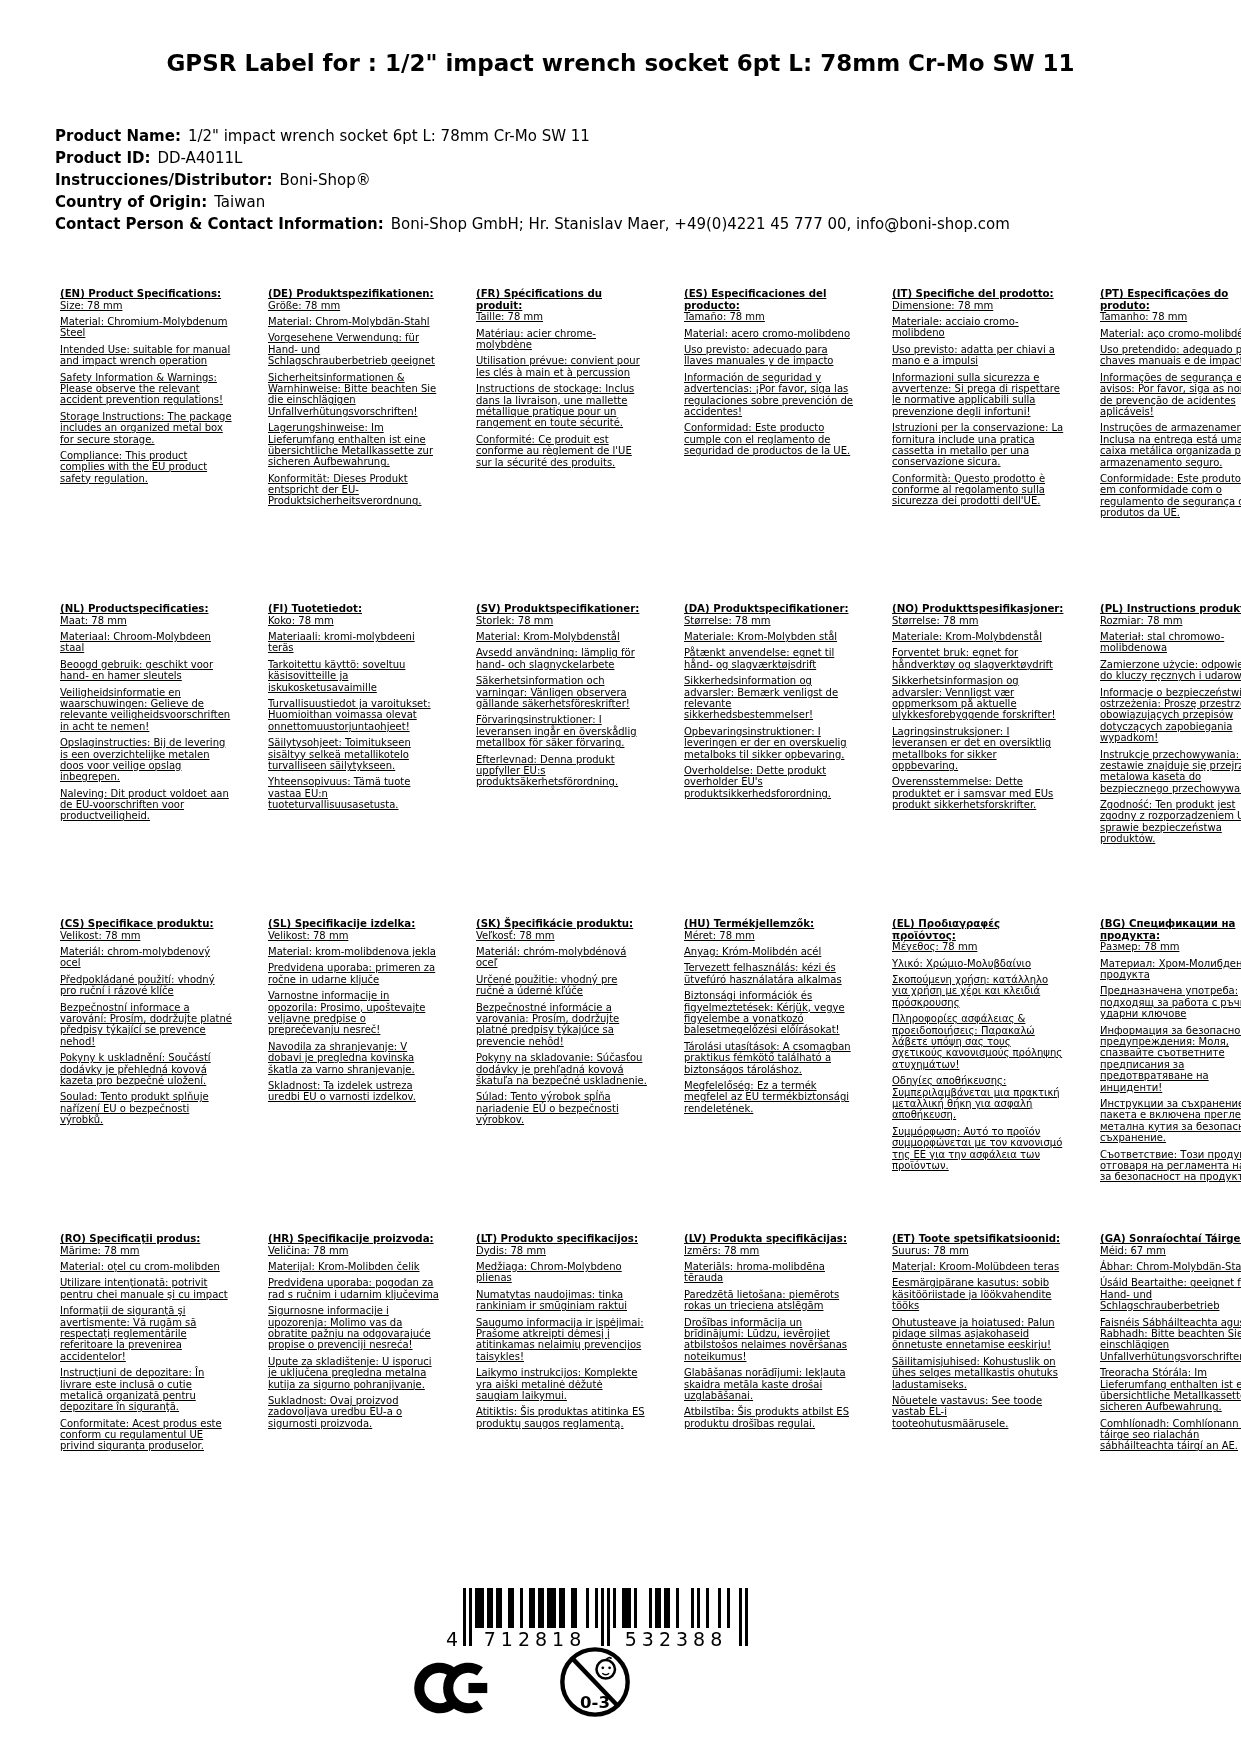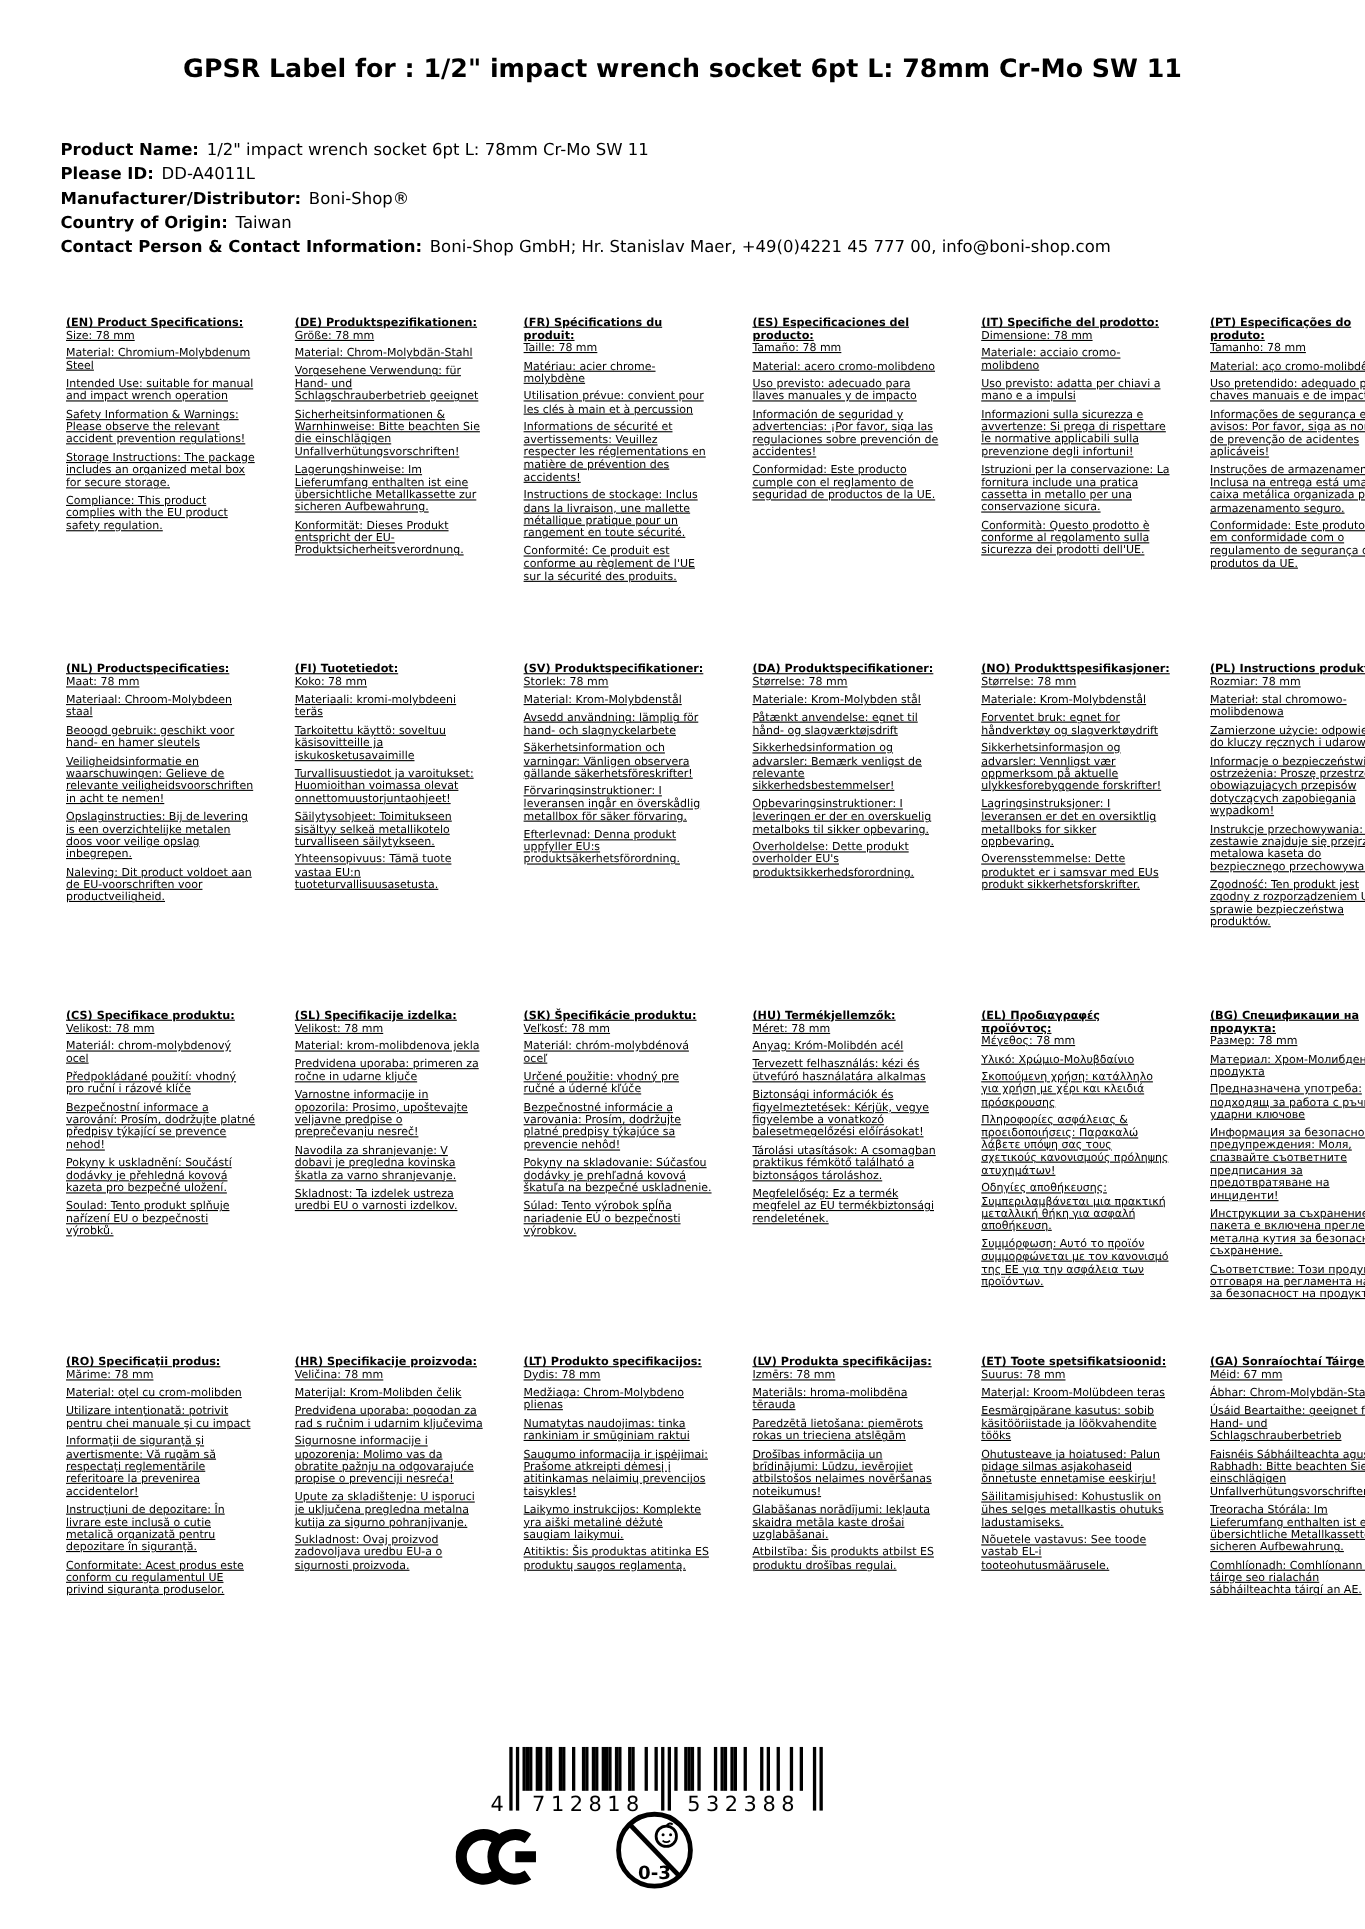--- a/index.html
+++ b/index.html
@@ -27,24 +27,24 @@
 
 <div class="page">
 
   <div class="doc-title">GPSR Label for : 1/2" impact wrench socket 6pt L: 78mm Cr-Mo SW 11</div>
 
   <div class="product-info">
     <div class="pi-line">
       <span class="pi-label">Product Name:</span><span class="pi-value">1/2" impact wrench socket 6pt L: 78mm Cr-Mo SW 11</span>
     </div>
     <div class="pi-line">
-      <span class="pi-label">Please ID:</span><span class="pi-value">DD-A4011L</span>
-    </div>
-    <div class="pi-line">
-      <span class="pi-label">Manufacturer/Distributor:</span><span class="pi-value">Boni-Shop®</span>
+      <span class="pi-label">Product ID:</span><span class="pi-value">DD-A4011L</span>
+    </div>
+    <div class="pi-line">
+      <span class="pi-label">Instrucciones/Distributor:</span><span class="pi-value">Boni-Shop®</span>
     </div>
     <div class="pi-line">
       <span class="pi-label">Country of Origin:</span><span class="pi-value">Taiwan</span>
     </div>
     <div class="pi-line">
       <span class="pi-label">Contact Person &amp; Contact Information:</span><span class="pi-value">Boni-Shop GmbH; Hr. Stanislav Maer, +49(0)4221 45 777 00, info@boni-shop.com</span>
     </div>
   </div>
 
   <div class="lang-grid" id="lang-grid">
@@ -64,21 +64,20 @@
         <p>Vorgesehene Verwendung: für Hand- und Schlagschrauberbetrieb geeignet</p>
         <p>Sicherheitsinformationen &amp; Warnhinweise: Bitte beachten Sie die einschlägigen Unfallverhütungsvorschriften!</p>
         <p>Lagerungshinweise: Im Lieferumfang enthalten ist eine übersichtliche Metallkassette zur sicheren Aufbewahrung.</p>
         <p>Konformität: Dieses Produkt entspricht der EU-Produktsicherheitsverordnung.</p>
       </div>
       <div class="cell">
         <div class="cell-title">(FR) Spécifications du produit:</div>
         <p>Taille: 78 mm</p>
         <p>Matériau: acier chrome-molybdène</p>
         <p>Utilisation prévue: convient pour les clés à main et à percussion</p>
-        <p>Informations de sécurité et avertissements: Veuillez respecter les réglementations en matière de prévention des accidents!</p>
         <p>Instructions de stockage: Inclus dans la livraison, une mallette métallique pratique pour un rangement en toute sécurité.</p>
         <p>Conformité: Ce produit est conforme au règlement de l'UE sur la sécurité des produits.</p>
       </div>
       <div class="cell">
         <div class="cell-title">(ES) Especificaciones del producto:</div>
         <p>Tamaño: 78 mm</p>
         <p>Material: acero cromo-molibdeno</p>
         <p>Uso previsto: adecuado para llaves manuales y de impacto</p>
         <p>Información de seguridad y advertencias: ¡Por favor, siga las regulaciones sobre prevención de accidentes!</p>
         <p>Conformidad: Este producto cumple con el reglamento de seguridad de productos de la UE.</p>

